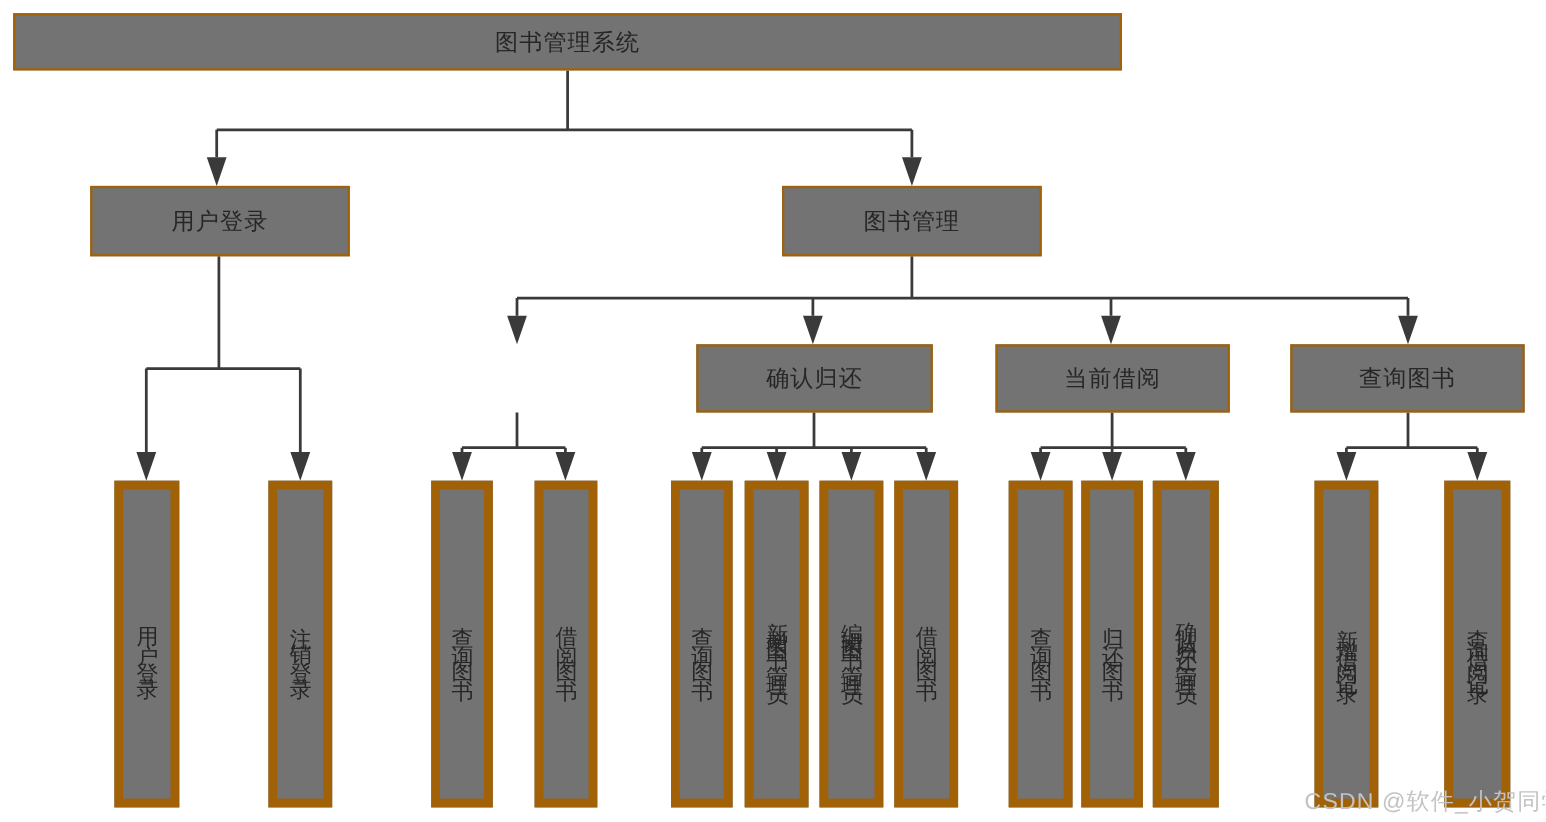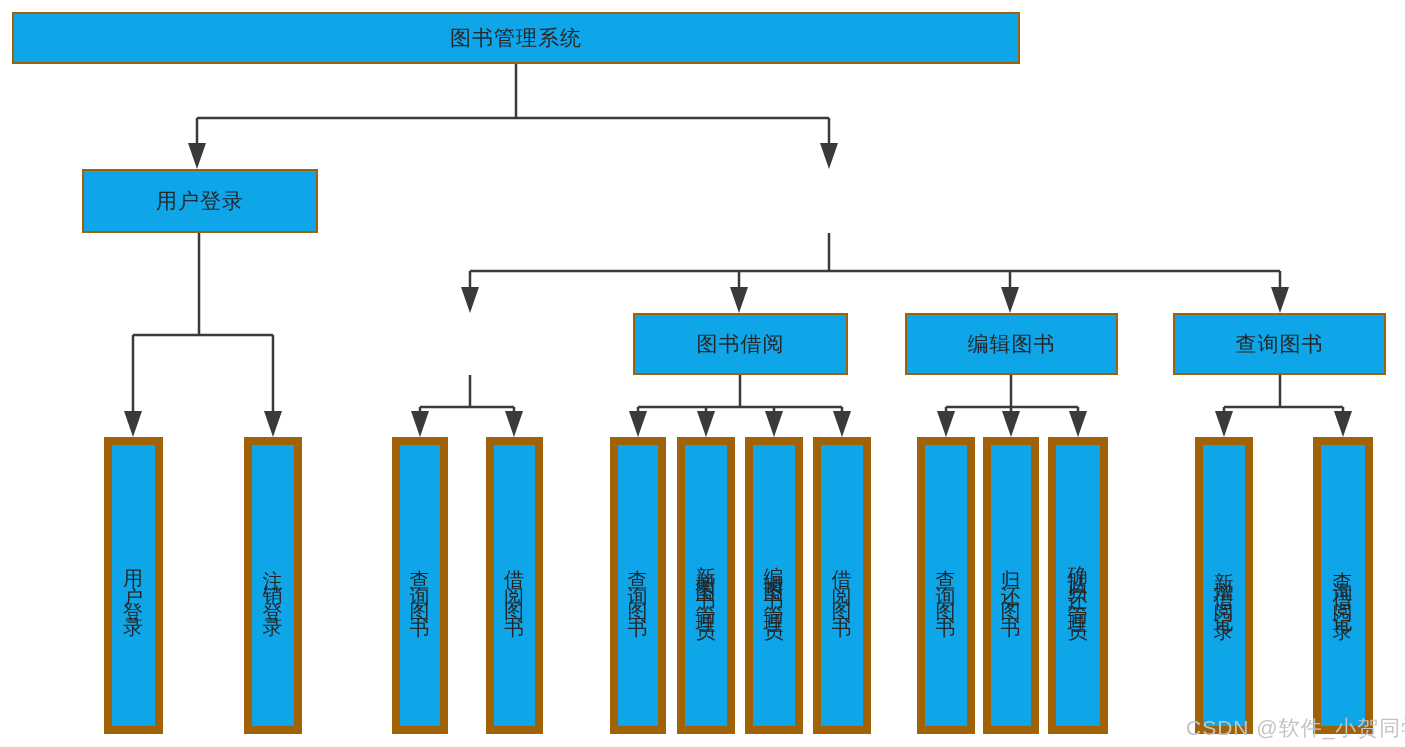--- a/index.html
+++ b/index.html
@@ -1,21 +1,21 @@
 <!DOCTYPE html>
 <html><head>
 <meta charset="utf-8">
 <style>
   html,body{margin:0;padding:0;background:#ffffff;}
   #stage{
     position:relative;width:1405px;height:747px;background:#ffffff;overflow:hidden;
     font-family:"Liberation Sans","DejaVu Sans",sans-serif;color:#262626;
   }
   .node{
-    position:absolute;box-sizing:border-box;background:#0ea5e9;
+    position:absolute;box-sizing:border-box;background:#737373;
     border:8px solid #a16207;display:flex;align-items:center;justify-content:center;
     z-index:2;
   }
   .node.h{border-width:2.5px;font-size:21px;letter-spacing:1px;}
   .node.h span{white-space:nowrap;}
   .node.v span{
     writing-mode:vertical-rl;text-orientation:mixed;
     font-size:20px;line-height:1;white-space:nowrap;
   }
   .ls16 span{letter-spacing:16px;}
@@ -65,26 +65,29 @@
     </g>
   </svg>
 
   <div class="node h" style="left:12px;top:12px;width:1008px;height:52px">
     <span>图书管理系统</span>
   </div>
 
   <div class="node h" style="left:82px;top:169px;width:236px;height:64px">
     <span>用户登录</span>
   </div>
+  <div class="node h" style="left:711px;top:169px;width:236px;height:64px">
+    <span>图书管理</span>
+  </div>
 
   <div class="node h" style="left:633px;top:313px;width:215px;height:62px">
-    <span>图书借阅</span>
+    <span>确认归还</span>
   </div>
   <div class="node h" style="left:905px;top:313px;width:213px;height:62px">
-    <span>编辑图书</span>
+    <span>当前借阅</span>
   </div>
   <div class="node h" style="left:1173px;top:313px;width:213px;height:62px">
     <span>查询图书</span>
   </div>
 
   <div class="node v ls16" style="left:104px;top:437px;width:59px;height:297px">
     <span>用户登录</span>
   </div>
   <div class="node v ls16" style="left:244px;top:437px;width:58px;height:297px">
     <span>注销登录</span>

